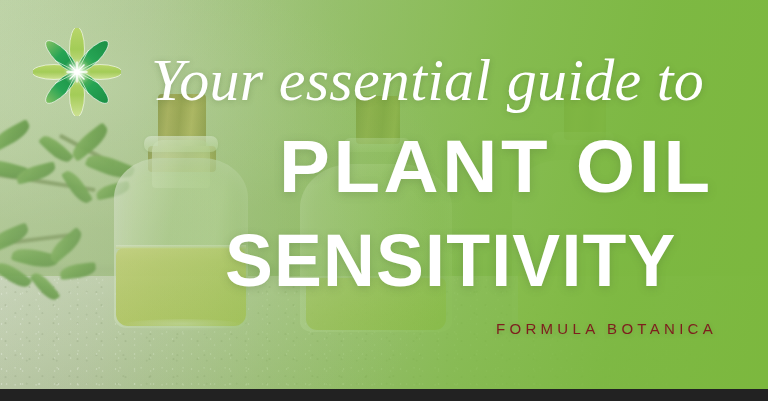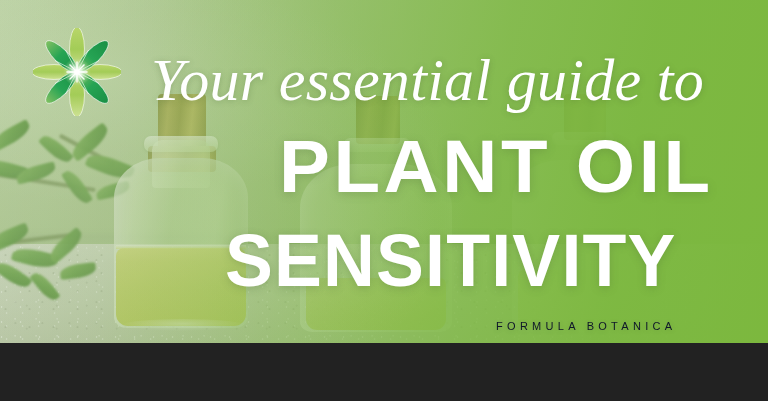--- a/index.html
+++ b/index.html
@@ -2,21 +2,21 @@
 <html><head>
 <meta charset="utf-8">
 <title>Plant Oil Sensitivity Banner</title>
 <style>
   * { margin:0; padding:0; box-sizing:border-box; }
   html,body{ background:#222; }
   body{ font-family:"Liberation Sans",sans-serif; }
 
   .banner{
     position:relative;
-    width:768px; height:343px;
+    width:768px; height:389px;
     overflow:hidden;
     background:#9bbf7e;
   }
 
   
   .photo{ position:absolute; inset:0; overflow:hidden; }
 
   
   .wall{
     position:absolute; left:0; top:0; width:100%; height:74%;
@@ -215,23 +215,23 @@
   .head2{
     left:225px; top:224px;
     font-size:74px;
     letter-spacing:1.2px;
     transform:scaleX(.97);
     transform-origin:left top;
   }
   .brand{
     position:absolute; left:496px; top:320px;
     font-family:"Liberation Sans",sans-serif;
-    font-weight:400; font-size:11px;
+    font-weight:400; font-size:15px;
     letter-spacing:4.3px;
-    color:#0f172a;
+    color:#7f1d1d;
     white-space:nowrap;
     text-shadow:0 1px 4px rgba(70,100,50,.25);
   }
 </style>
 </head>
 <body>
 
 <div class="banner">
 
   <div class="photo">

